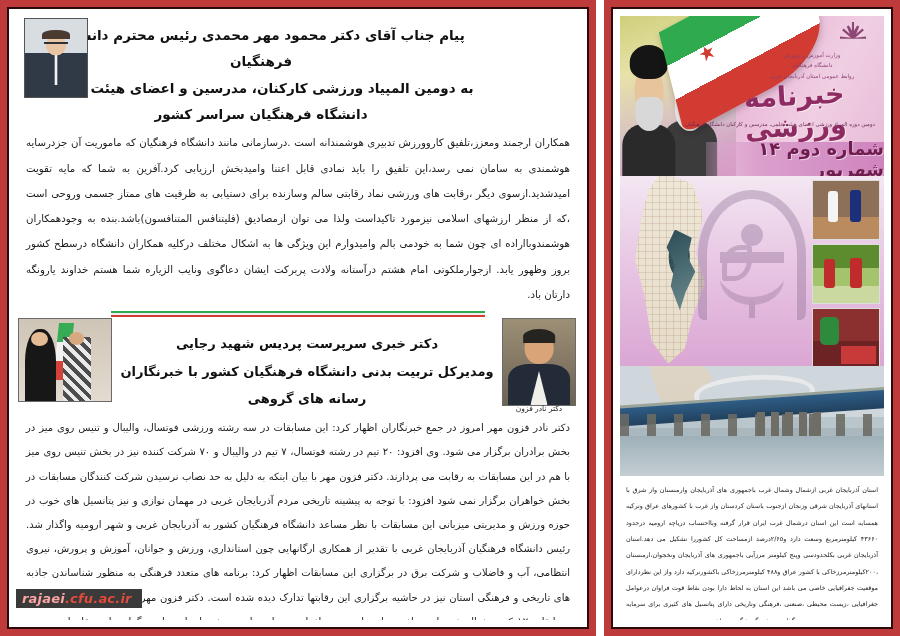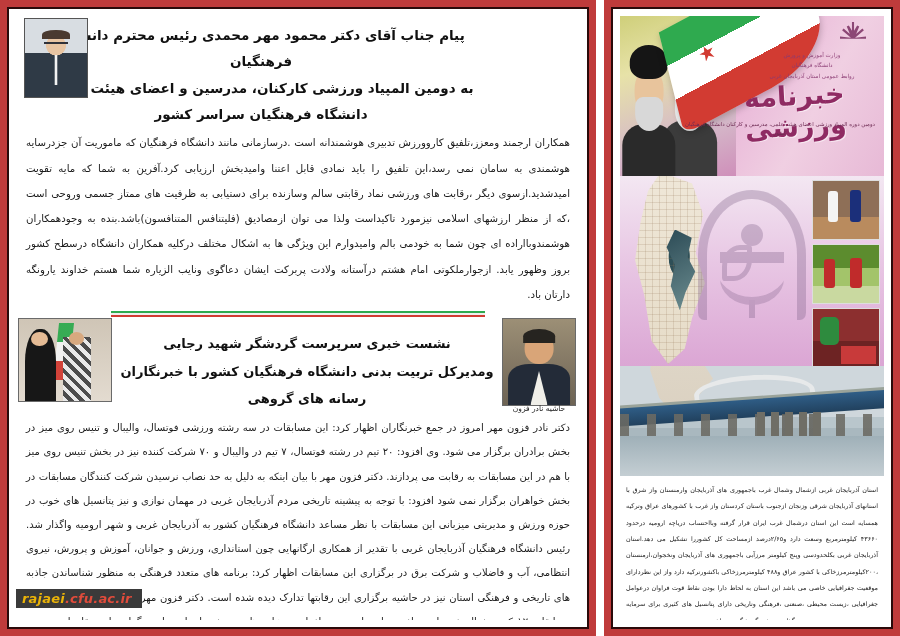--- a/index.html
+++ b/index.html
@@ -178,21 +178,21 @@
   .watermark{
     position:absolute;left:0;bottom:12px;
     background:#3a3a3a;
     padding:2px 10px 2px 6px;
     font-style:italic;font-weight:bold;
     font-size:13px;
     letter-spacing:.2px;
     direction:ltr;
     z-index:9;
   }
-  .watermark .wm-a{color:#eab308;}
+  .watermark .wm-a{color:#fca5a5;}
   .watermark .wm-b{color:#e04b3b;}
 
   
   #right-panel{left:604px;top:0;width:296px;height:636px;}
   .right-inner{position:absolute;inset:9px;background:#fff;overflow:hidden;}
 
   
   .masthead{
     position:relative;height:160px;
     background:
@@ -424,24 +424,24 @@
           <span class="kid"></span>
           <span class="kidhead"></span>
         </div>
 
         <div class="photo-right">
           <span class="suit"></span>
           <span class="shirt"></span>
           <span class="f2"></span>
           <span class="h2"></span>
         </div>
-        <div class="photo-caption">حاشیه نادر فزون</div>
+        <div class="photo-caption">دکتر نادر فزون</div>
 
         <h2 class="news-title">
-          <span>نشست خبری سرپرست گردشگر شهید رجایی</span><br>
+          <span>دکتر خبری سرپرست پردیس شهید رجایی</span><br>
           <span>ومدیرکل تربیت بدنی دانشگاه فرهنگیان کشور با خبرنگاران رسانه های گروهی</span>
         </h2>
       </div>
 
       <div class="news-body">
         <p>دکتر نادر فزون مهر امروز در جمع خبرنگاران اظهار کرد: این مسابقات در سه رشته ورزشی فوتسال، والیبال و تنیس روی میز در بخش برادران برگزار می شود. وی افزود: ۲۰ تیم در رشته فوتسال، ۷ تیم در والیبال و ۷۰ شرکت کننده نیز در بخش تنیس روی میز با هم در این مسابقات به رقابت می پردازند. دکتر فزون مهر با بیان اینکه به دلیل به حد نصاب نرسیدن شرکت کنندگان مسابقات در بخش خواهران برگزار نمی شود افزود: با توجه به پیشینه تاریخی مردم آذربایجان غربی در مهمان نوازی و نیز پتانسیل های خوب در حوزه ورزش و مدیریتی میزبانی این مسابقات با نظر مساعد دانشگاه فرهنگیان کشور به آذربایجان غربی و شهر ارومیه واگذار شد. رئیس دانشگاه فرهنگیان آذربایجان غربی با تقدیر از همکاری ارگانهایی چون استانداری، ورزش و جوانان، آموزش و پرورش، نیروی انتظامی، آب و فاضلاب و شرکت برق در برگزاری این مسابقات اظهار کرد: برنامه های متعدد فرهنگی به منظور شناساندن جاذبه های تاریخی و فرهنگی استان نیز در حاشیه برگزاری این رقابتها تدارک دیده شده است. دکتر فزون مهر بابیان اینکه هر چه بهتر این مسابقات ۱۲ کمیته فعال شده است افزود: از توانمندترین افراد در هیات های ورزشی استان برای برگزاری این رقابتها دعوت به همکاری شده است.</p>
 
       </div>
 
       <div class="watermark">
@@ -479,20 +479,23 @@
 
         <div class="ministry">
           <div>وزارت آموزش و پرورش</div>
           <div>دانشگاه فرهنگیان</div>
           <div>روابط عمومی استان آذربایجان غربی</div>
         </div>
 
         <div class="mast-title">خبرنامه ورزشی</div>
         <div class="mast-sub">دومین دوره المپیاد ورزشی  اعضای هیئت علمی، مدرسین و کارکنان دانشگاه فرهنگیان کشور</div>
 
+        <div class="issue-bar">
+          <span>شماره دوم ۱۴ شهریور</span>
+        </div>
       </div>
 
       <div class="collage">
         <div class="map">
           <span class="grid"></span>
           <span class="lake"></span>
         </div>
 
         <div class="uni-logo">
           <span class="arch"></span>

